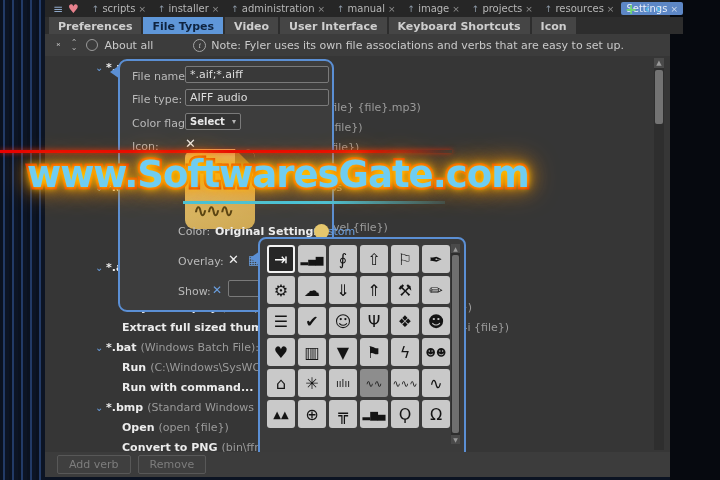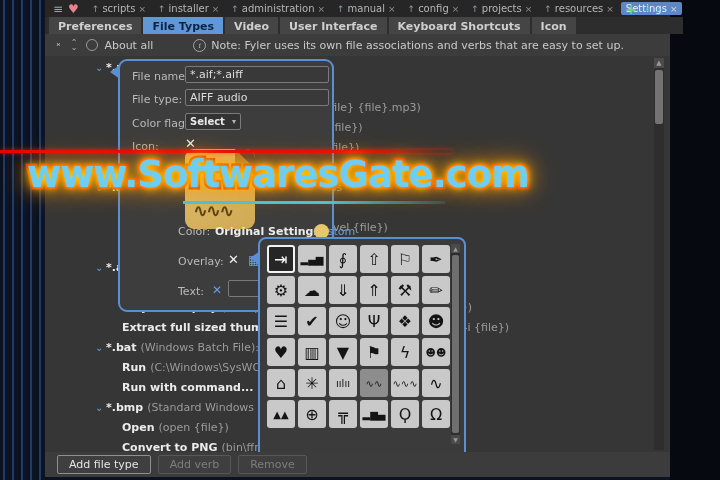--- a/index.html
+++ b/index.html
@@ -121,21 +121,21 @@
           <span>administration</span>
           <span class="x">×</span>
         </div>
         <div class="doc-tab">
           <span class="arr">↑</span>
           <span>manual</span>
           <span class="x">×</span>
         </div>
         <div class="doc-tab">
           <span class="arr">↑</span>
-          <span>config</span>
+          <span>image</span>
           <span class="x">×</span>
         </div>
         <div class="doc-tab">
           <span class="arr">↑</span>
           <span>projects</span>
           <span class="x">×</span>
         </div>
         <div class="doc-tab">
           <span class="arr">↑</span>
           <span>resources</span>
@@ -218,21 +218,21 @@
       <span class="wave">∿∿∿</span>
       <span class="fold"></span>
     </div>
     <span class="d-label" style="left:58px;top:164px">Color:</span>
     <span class="c-strong abs" style="left:95px;top:164px">Original Settings</span>
     <span class="c-link abs" style="left:193px;top:164px">Custom</span>
     <div class="swatch"></div>
     <span class="d-label" style="left:58px;top:194px">Overlay:</span>
     <span class="xmark-white" style="left:108px;top:191px">✕</span>
     <span class="overlay-grid abs" style="left:128px;top:192px">▦</span>
-    <span class="d-label" style="left:58px;top:224px">Text:</span>
+    <span class="d-label" style="left:58px;top:224px">Show:</span>
     <span class="xmark-blue abs" style="left:92px;top:222px">✕</span>
     <input class="d-input" style="left: 108px; top: 219px; width: 92px;" value="">
   </div>
 
   <div class="abs" id="picker">
     <div class="notch"></div>
     <div id="icon-grid">
         <div class="icon-cell sel-dark" style="left: 7px; top: 6px;">
           <span>⇥</span>
         </div>
@@ -349,21 +349,20 @@
     <div id="picker-footer">
       <span class="info-circle">i</span>
       <span>Download more icons from</span>
       <span class="lnk">here</span>
       <span>or</span>
       <span class="lnk">here.</span>
     </div>
   </div>
 
   <div class="abs" id="footer-bar">
-      <button class="fbtn">Add file type</button>
       <button class="fbtn disabled">Add verb</button>
       <button class="fbtn disabled">Remove</button>
     </div>
 
   <div class="abs wm-redline"></div>
   <div class="abs wm-cyanline"></div>
   <div class="abs wm-text">www.SoftwaresGate.com</div>
 </div>
 
 </body></html>

